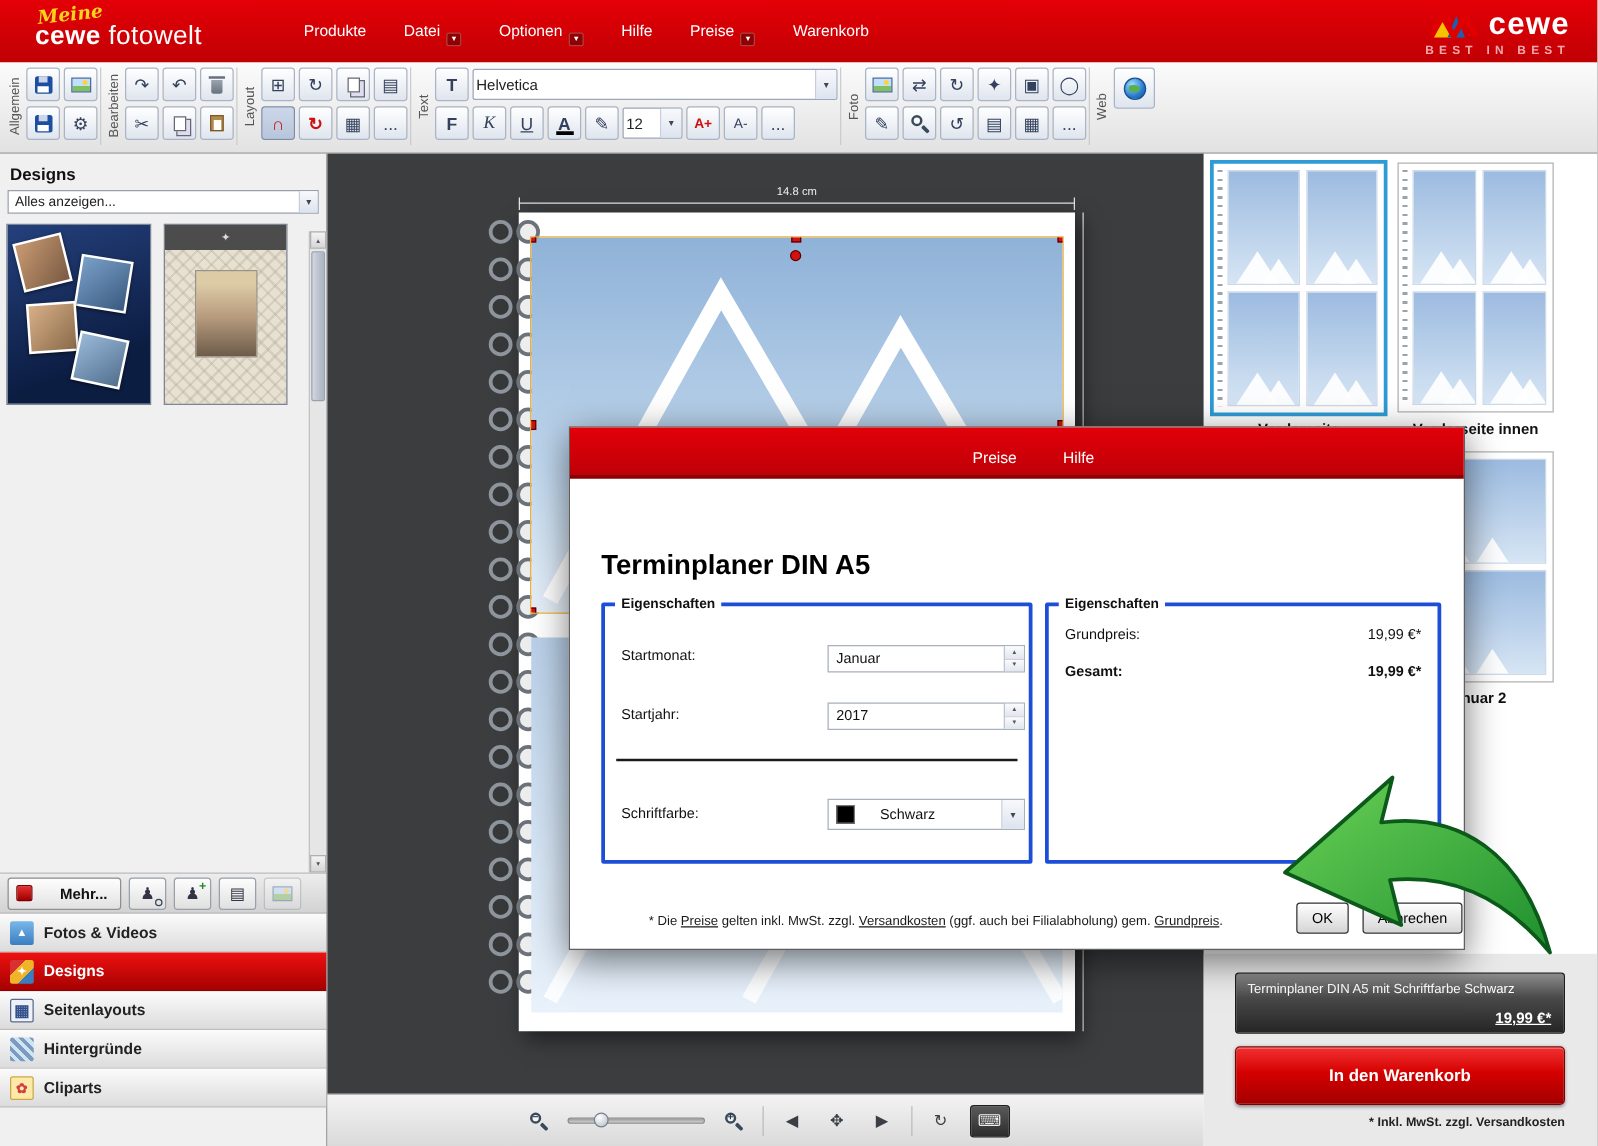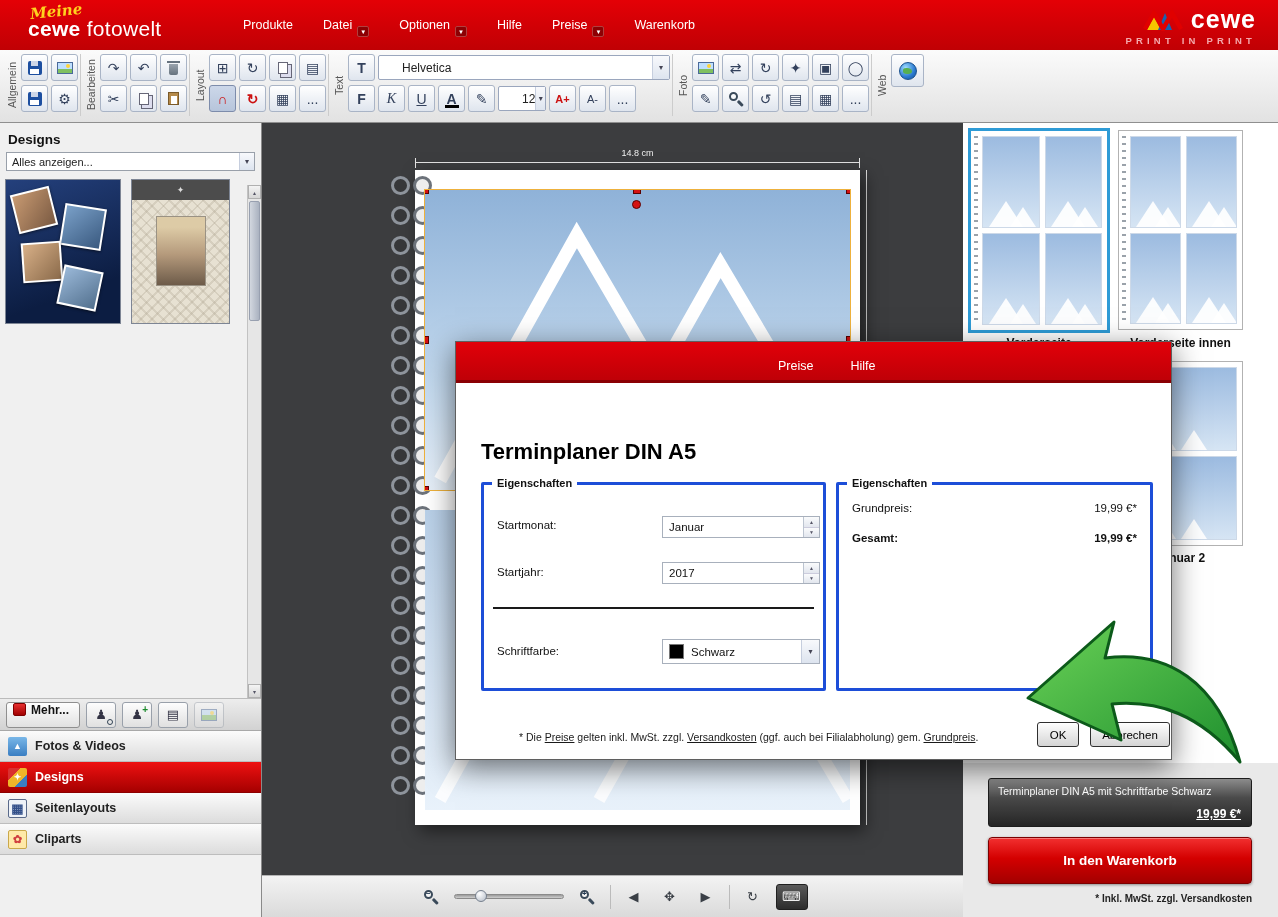--- a/index.html
+++ b/index.html
@@ -26,21 +26,21 @@
 .tgroup + .tgroup{border-left:1px solid #cccccc}
 .vlabel{writing-mode:vertical-lr;transform:rotate(180deg);font-size:10.5px;color:#555;display:flex;align-items:center;justify-content:center;height:62px;padding:0 1px;margin-right:2px}
 .trows{display:flex;flex-direction:column;gap:4px}
 .trow{display:flex;gap:3px;align-items:center}
 .tbtn{width:27px;height:27px;display:flex;align-items:center;justify-content:center;background:linear-gradient(180deg,#ffffff,#dfe5ee);border:1px solid #a9b4c6;border-radius:3px;font-size:14px;color:#33415c;position:relative}
 .tbtn.lg{width:33px;height:33px;font-size:17px}
 .tbtn.pressed{background:linear-gradient(180deg,#ccd7e9,#b7c5db);border-color:#7d8cab}
 .tbtn .red{color:#cc1111;font-weight:bold}
 .tbtn .bld{font-weight:bold}.tbtn .ita{font-style:italic;font-family:"Liberation Serif",serif}.tbtn .und{text-decoration:underline}
 .tbtn .bar{position:absolute;bottom:3px;left:6px;width:14px;height:3px;background:#000}
-.combo{display:flex;align-items:center;height:25px;background:#fff;border:1px solid #9aa6bd;border-radius:2px;font-size:12px;color:#222;padding-left:23px}
+.combo{display:flex;align-items:center;height:25px;background:#fff;border:1px solid #9aa6bd;border-radius:2px;font-size:12px;color:#222;padding-left:2px}
 .combo .cvalue{flex:1;white-space:nowrap}
 .cdrop{width:17px;align-self:stretch;border-left:1px solid #c6cede;display:flex;align-items:center;justify-content:center;font-size:8px;color:#445;background:linear-gradient(#f8f9fc,#dde4ef)}
 .fontcombo{width:292px}
 .sizecombo{width:48px}
 
 .ic-floppy{width:14px;height:14px;background:#1d4fa0;border-radius:2px;position:relative}
 .ic-floppy::before{content:'';position:absolute;left:3px;top:0;width:7px;height:5px;background:#cdd6e8}
 .ic-floppy::after{content:'';position:absolute;left:2px;bottom:1px;width:9px;height:5px;background:#fff}
 .ic-pic{width:16px;height:12px;background:linear-gradient(#bfe0ff 55%,#7fc060 55%);border:1px solid #4a6a9a;position:relative}
 .ic-pic::before{content:'';position:absolute;right:2px;top:1px;width:4px;height:4px;border-radius:50%;background:#ffd23a}
@@ -67,21 +67,21 @@
 .dthumb.b{width:99px;background:#e7e1d2;background-image:repeating-linear-gradient(45deg,rgba(170,160,140,.28) 0 2px,transparent 2px 8px),repeating-linear-gradient(-45deg,rgba(170,160,140,.28) 0 2px,transparent 2px 8px)}
 .dphoto{position:absolute;background:#fff;padding:2px;box-shadow:0 1px 3px rgba(0,0,0,.55)}
 .dphoto .ph{width:100%;height:100%}
 .db-band{height:20px;background:#4c4c4c;display:flex;align-items:center;justify-content:center;color:#ddd;font-size:9px}
 .db-photo{position:absolute;left:24px;top:36px;width:50px;height:70px;background:linear-gradient(180deg,#ddcba6 15%,#b59a7c 55%,#6d5b49);border:1px solid #9a9284}
 .sb-scroll{position:absolute;right:0;top:62px;width:14px;height:513px;background:#e6e6e6;border-left:1px solid #c2c2c2}
 .sb-thumbbar{position:absolute;left:1px;top:16px;width:11px;height:120px;background:linear-gradient(90deg,#d2d7df,#aab2c0);border:1px solid #98a0b0;border-radius:2px}
 .sb-arrow{position:absolute;left:0;width:13px;height:14px;background:linear-gradient(#f4f4f4,#d6d6d6);border:1px solid #b0b0b0;font-size:6px;display:flex;align-items:center;justify-content:center;color:#556}
 .sb-arrow.up{top:0}.sb-arrow.down{bottom:0}
 .sb-more{position:absolute;left:0;top:575px;width:100%;height:33px;background:linear-gradient(#ededed,#d2d2d2);border-top:1px solid #bbb;border-bottom:1px solid #a8a8a8;display:flex;align-items:center;gap:6px;padding-left:6px}
-.more-btn{height:26px;display:flex;align-items:flex-start;gap:5px;background:linear-gradient(#fefefe,#e1e1e1);border:1px solid #8f8f8f;border-radius:3px;padding:0 10px 0 6px;font-weight:bold;font-size:12px;color:#111}
+.more-btn{height:26px;display:flex;align-items:center;gap:22px;background:linear-gradient(#fefefe,#e1e1e1);border:1px solid #8f8f8f;border-radius:3px;padding:0 10px 0 6px;font-weight:bold;font-size:12px;color:#111}
 .more-ico{width:13px;height:13px;background:linear-gradient(#e83030,#a00000);border-radius:2px;border:1px solid #7d0000}
 .mini-btn{width:30px;height:26px;display:flex;align-items:center;justify-content:center;background:linear-gradient(#fdfdfd,#e0e0e0);border:1px solid #99a0aa;border-radius:3px;font-size:13px;color:#334;position:relative}
 .mini-btn .plus{position:absolute;right:3px;top:1px;font-size:10px;font-weight:bold;color:#1c8a2c}
 .mini-btn .minimag{position:absolute;right:2px;bottom:2px;width:6px;height:6px;border:1.5px solid #345;border-radius:50%}
 .mini-btn.disabled{opacity:.45}
 .sb-cats{position:absolute;left:0;top:608px;width:100%}
 .cat{height:31px;display:flex;align-items:center;gap:8px;padding-left:8px;background:linear-gradient(#fbfbfb,#dcdcdc);border-bottom:1px solid #bdbdbd;font-size:12.5px;font-weight:bold;color:#222}
 .cat.active{background:linear-gradient(#ee1111,#a50000);color:#fff;border-bottom-color:#8d0000}
 .cicon{width:19px;height:19px;border-radius:2px;display:flex;align-items:center;justify-content:center;font-size:9px;flex:none;color:#fff}
 .ci-fotos{background:linear-gradient(180deg,#79b7e8,#3a7ec2)}
@@ -146,21 +146,21 @@
 .fs{position:absolute;border:3px solid #1d4ed8;border-radius:2px}
 .fs-legend{position:absolute;top:-8px;left:8px;background:#fff;padding:0 5px;font-size:11px;font-weight:bold;color:#111}
 .fs.eigen{left:25px;top:140px;width:345px;height:209px}
 .fs.preis{left:380px;top:140px;width:317px;height:209px}
 .frm-label{position:absolute;left:13px;font-size:11.5px;color:#111}
 .spin{position:absolute;left:178px;width:158px;height:22px;background:#fff;border:1px solid #a8b0bc;display:flex;align-items:center;font-size:11.5px;padding-left:6px;color:#111}
 .sp-col{margin-left:auto;width:16px;align-self:stretch;border-left:1px solid #bcc4d0;display:flex;flex-direction:column}
 .sp-col span{flex:1;display:flex;align-items:center;justify-content:center;font-size:5px;color:#556;background:linear-gradient(#fafbfc,#e2e6ee)}
 .sp-col span:first-child{border-bottom:1px solid #ccd}
 .divider{position:absolute;left:9px;right:9px;top:122px;border-top:2px solid #1a1a1a}
-.colorsel{position:absolute;left:178px;top:154px;width:158px;height:25px;background:#fff;border:1px solid #a8b0bc;display:flex;align-items:center;gap:7px;padding-left:6px;font-size:11.5px;color:#111}
+.colorsel{position:absolute;left:178px;top:154px;width:158px;height:25px;background:#fff;border:1px solid #a8b0bc;display:flex;align-items:center;gap:20px;padding-left:6px;font-size:11.5px;color:#111}
 .swatch{width:15px;height:15px;background:#000;border:1px solid #777;flex:none}
 .colorsel .cdrop{margin-left:auto;width:18px}
 .pd-row{position:absolute;left:0;width:100%;font-size:11.5px;color:#111}
 .pd-row .pl{position:absolute;left:13px}
 .pd-row .pv{position:absolute;right:13px}
 .pd-row.bold{font-weight:bold}
 .dlg-foot{position:absolute;left:63px;top:389px;width:490px;font-size:10.5px;color:#1a1a1a}
 .lnk{text-decoration:underline}
 .dlg-btn{position:absolute;top:380px;height:25px;background:linear-gradient(#fefefe,#d5d5d5);border:1px solid #2f2f2f;border-radius:3px;font-size:11.5px;color:#000;display:flex;align-items:center;justify-content:center;box-shadow:inset 0 1px 0 #fff}
 #btn-ok{left:581px;width:42px}
@@ -204,21 +204,21 @@
     </nav>
     <div class="brand-right">
       <div class="brand-row">
         <svg width="40" height="22" viewBox="0 0 40 22">
           <polygon points="4,21 11,7 18,21" fill="#f5c400"></polygon>
           <polygon points="15,21 22,4 29,21" fill="#1a62b0"></polygon>
           <polyline points="2,20 11,4 20,20 29,4 38,20" stroke="#e00000" stroke-width="4.5" fill="none"></polyline>
         </svg>
         <span class="brand-name">cewe</span>
       </div>
-      <div class="brand-tag">PRINT IN PRINT</div>
+      <div class="brand-tag">BEST IN BEST</div>
     </div>
   </header>
 
   <div id="toolbar">
     <div class="tgroup">
       <span class="vlabel">Allgemein</span>
       <div class="trows">
         <div class="trow">
           <div class="tbtn">
               <span class="ic-floppy"></span>
@@ -473,20 +473,24 @@
           </span>
           <span>Designs</span>
         </div>
       <div class="cat">
           <span class="cicon ci-layouts">
             <span>▦</span>
           </span>
           <span>Seitenlayouts</span>
         </div>
       <div class="cat">
+          <span class="cicon ci-bg"></span>
+          <span>Hintergründe</span>
+        </div>
+      <div class="cat">
           <span class="cicon ci-clip">
             <span>✿</span>
           </span>
           <span>Cliparts</span>
         </div>
     </div>
   </div>
 
   <div id="canvas">
     <div class="meas-label">14.8 cm</div>

